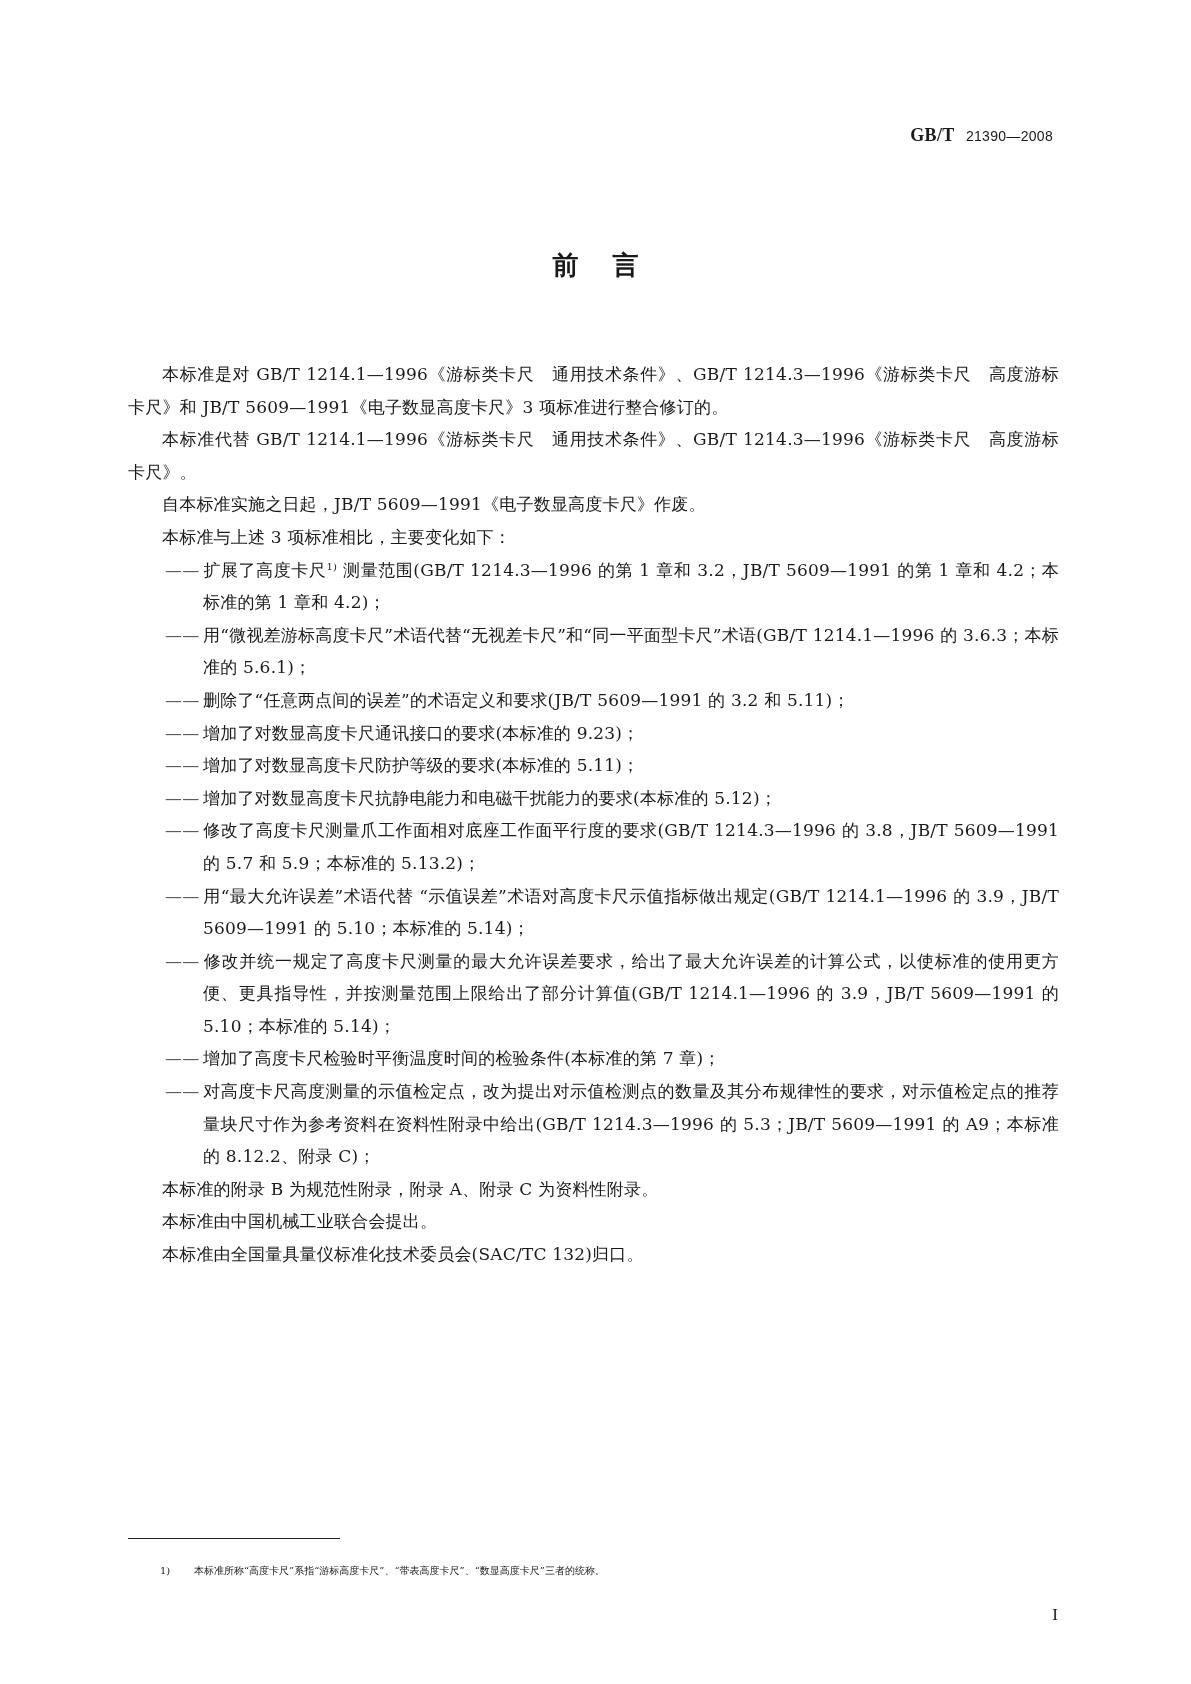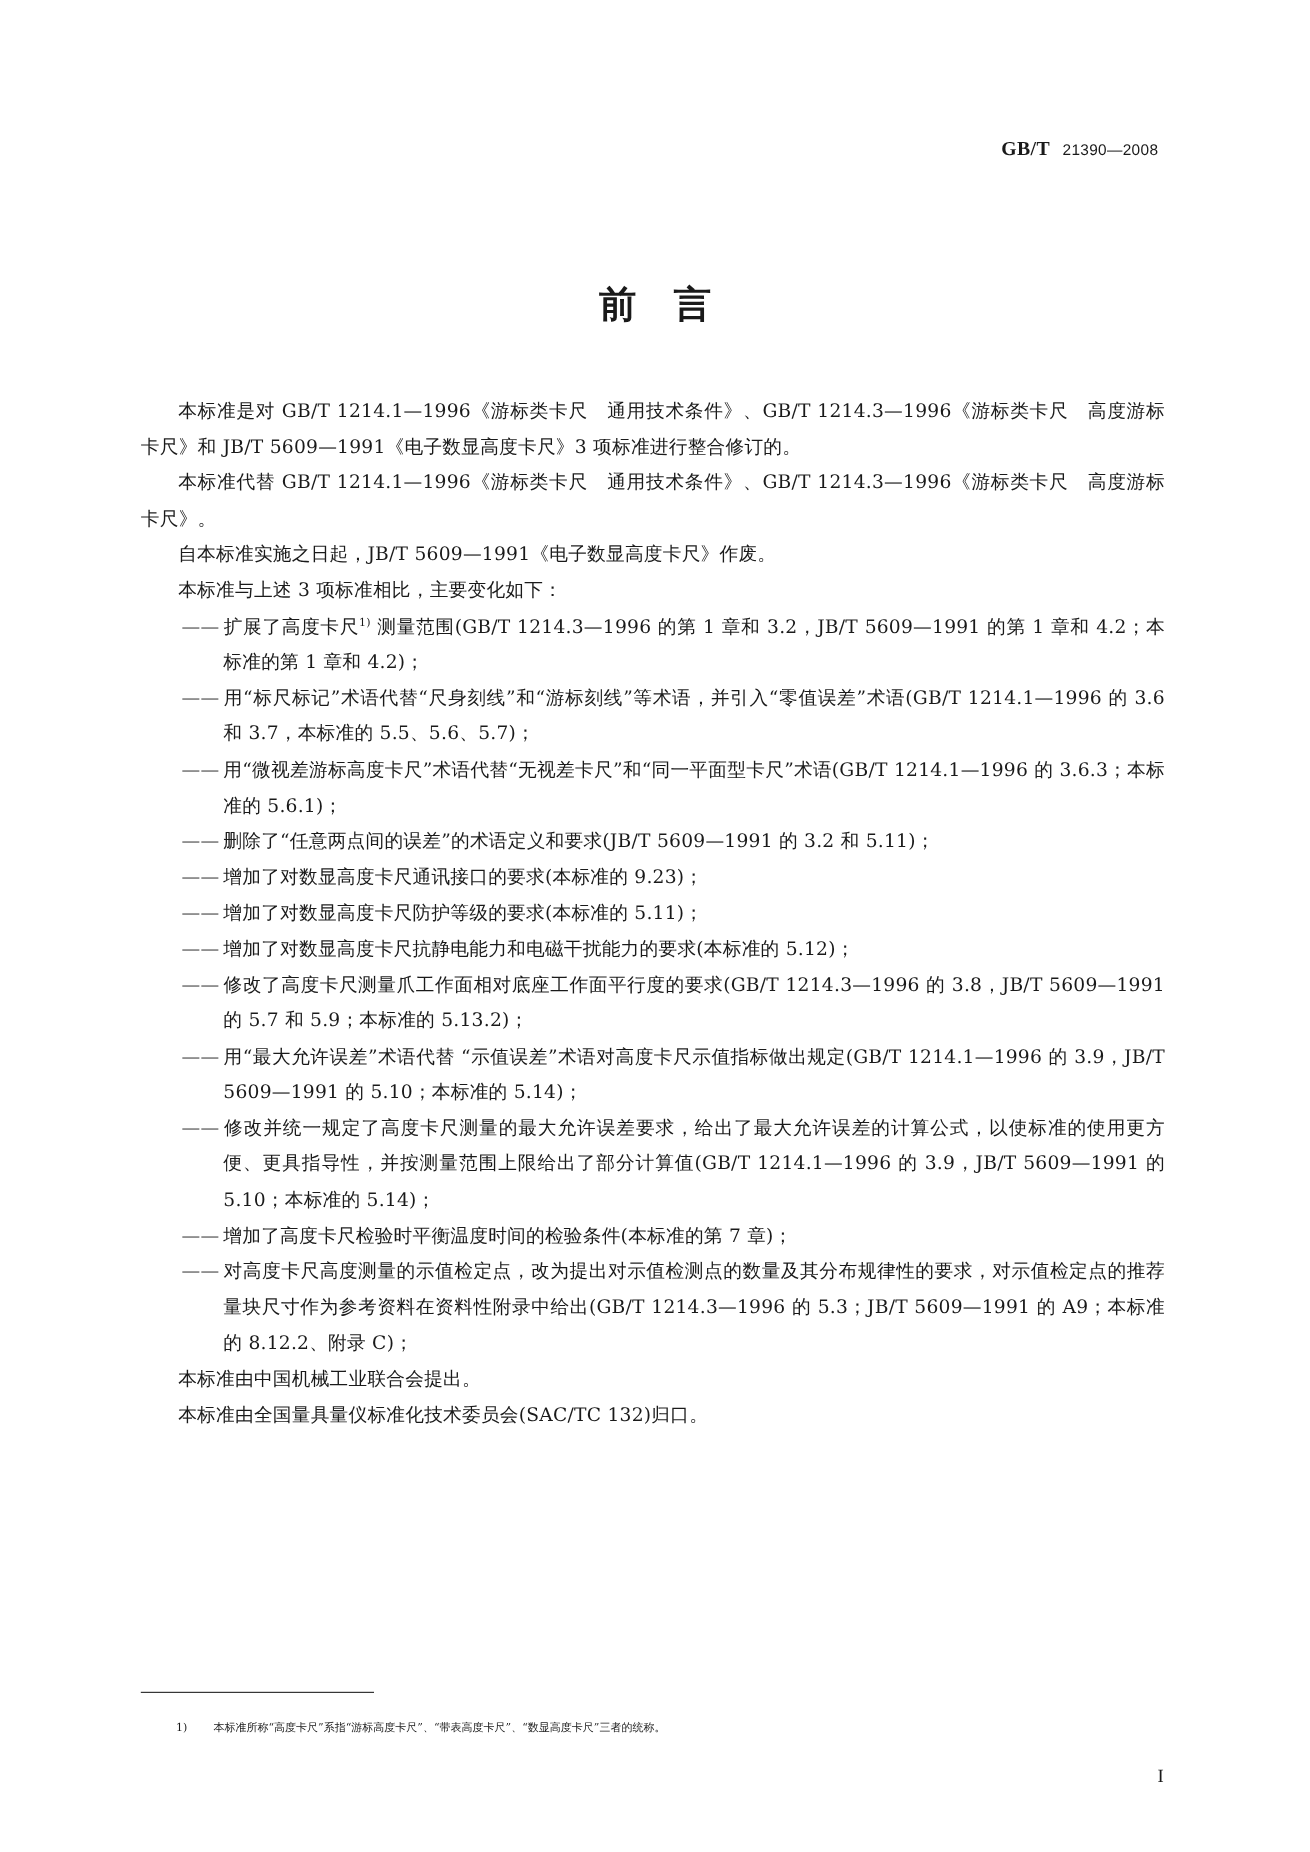--- a/index.html
+++ b/index.html
@@ -33,21 +33,21 @@
       font-size: 14px;
     }
     .title {
       position: absolute;
       top: 231px;
       left: 0;
       width: 1191px;
       text-align: center;
       font-family: "DejaVu Sans", sans-serif;
       font-weight: bold;
-      font-size: 34px;
+      font-size: 26px;
       letter-spacing: 34px;
       text-indent: 34px;
     }
     .body-text {
       position: absolute;
       top: 330px;
       left: 128px;
       width: 931px;
       font-size: 17px;
       line-height: 32.6px;
@@ -114,33 +114,33 @@
 <h1 class="title">前言</h1>
 
 <div class="body-text">
   <p class="para">本标准是对 GB/T 1214.1—1996《游标类卡尺　通用技术条件》、GB/T 1214.3—1996《游标类卡尺　高度游标卡尺》和 JB/T 5609—1991《电子数显高度卡尺》3 项标准进行整合修订的。</p>
   <p class="para">本标准代替 GB/T 1214.1—1996《游标类卡尺　通用技术条件》、GB/T 1214.3—1996《游标类卡尺　高度游标卡尺》。</p>
   <p class="para">自本标准实施之日起，JB/T 5609—1991《电子数显高度卡尺》作废。</p>
   <p class="para">本标准与上述 3 项标准相比，主要变化如下：</p>
 
   <div>
     <p class="item"><span class="dash">——</span><span>扩展了高度卡尺</span><sup class="fn-ref">1)</sup><span> 测量范围(GB/T 1214.3—1996 的第 1 章和 3.2，JB/T 5609—1991 的第 1 章和 4.2；本标准的第 1 章和 4.2)；</span></p>
-    <p class="item"><span class="dash">——</span><span>用“标尺标记”术语代替“尺身刻线”和“游标刻线”等术语，并引入“零值误差”术语(GB/T 1214.1—1996 的 3.6 和 3.7，本标准的 5.5、5.6、5.7)；</span></p>
     <p class="item"><span class="dash">——</span><span>用“微视差游标高度卡尺”术语代替“无视差卡尺”和“同一平面型卡尺”术语(GB/T 1214.1—1996 的 3.6.3；本标准的 5.6.1)；</span></p>
     <p class="item"><span class="dash">——</span><span>删除了“任意两点间的误差”的术语定义和要求(JB/T 5609—1991 的 3.2 和 5.11)；</span></p>
     <p class="item"><span class="dash">——</span><span>增加了对数显高度卡尺通讯接口的要求(本标准的 9.23)；</span></p>
     <p class="item"><span class="dash">——</span><span>增加了对数显高度卡尺防护等级的要求(本标准的 5.11)；</span></p>
     <p class="item"><span class="dash">——</span><span>增加了对数显高度卡尺抗静电能力和电磁干扰能力的要求(本标准的 5.12)；</span></p>
     <p class="item"><span class="dash">——</span><span>修改了高度卡尺测量爪工作面相对底座工作面平行度的要求(GB/T 1214.3—1996 的 3.8，JB/T 5609—1991 的 5.7 和 5.9；本标准的 5.13.2)；</span></p>
     <p class="item"><span class="dash">——</span><span>用“最大允许误差”术语代替 “示值误差”术语对高度卡尺示值指标做出规定(GB/T 1214.1—1996 的 3.9，JB/T 5609—1991 的 5.10；本标准的 5.14)；</span></p>
     <p class="item"><span class="dash">——</span><span>修改并统一规定了高度卡尺测量的最大允许误差要求，给出了最大允许误差的计算公式，以使标准的使用更方便、更具指导性，并按测量范围上限给出了部分计算值(GB/T 1214.1—1996 的 3.9，JB/T 5609—1991 的 5.10；本标准的 5.14)；</span></p>
     <p class="item"><span class="dash">——</span><span>增加了高度卡尺检验时平衡温度时间的检验条件(本标准的第 7 章)；</span></p>
     <p class="item"><span class="dash">——</span><span>对高度卡尺高度测量的示值检定点，改为提出对示值检测点的数量及其分布规律性的要求，对示值检定点的推荐量块尺寸作为参考资料在资料性附录中给出(GB/T 1214.3—1996 的 5.3；JB/T 5609—1991 的 A9；本标准的 8.12.2、附录 C)；</span></p>
   </div>
 
+  <p class="para">本标准的附录 B 为规范性附录，附录 A、附录 C 为资料性附录。</p>
   <p class="para">本标准由中国机械工业联合会提出。</p>
   <p class="para">本标准由全国量具量仪标准化技术委员会(SAC/TC 132)归口。</p>
 </div>
 
 <div class="footnote-rule"></div>
 
 <div class="footnote">
   <span class="fn-num">1)</span><span>本标准所称“高度卡尺”系指“游标高度卡尺”、“带表高度卡尺”、“数显高度卡尺”三者的统称。</span>
 </div>
 

